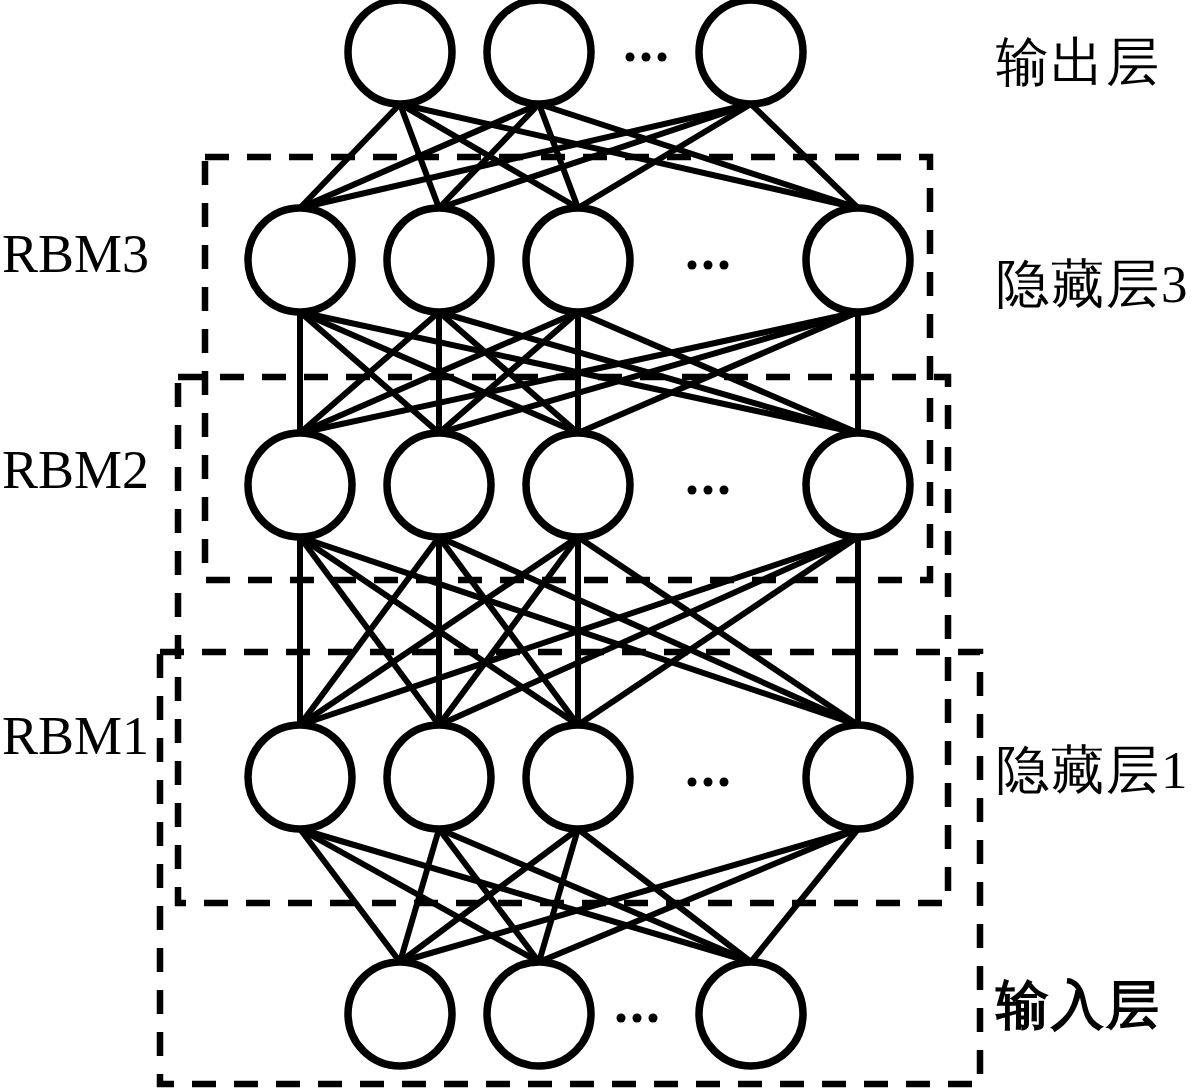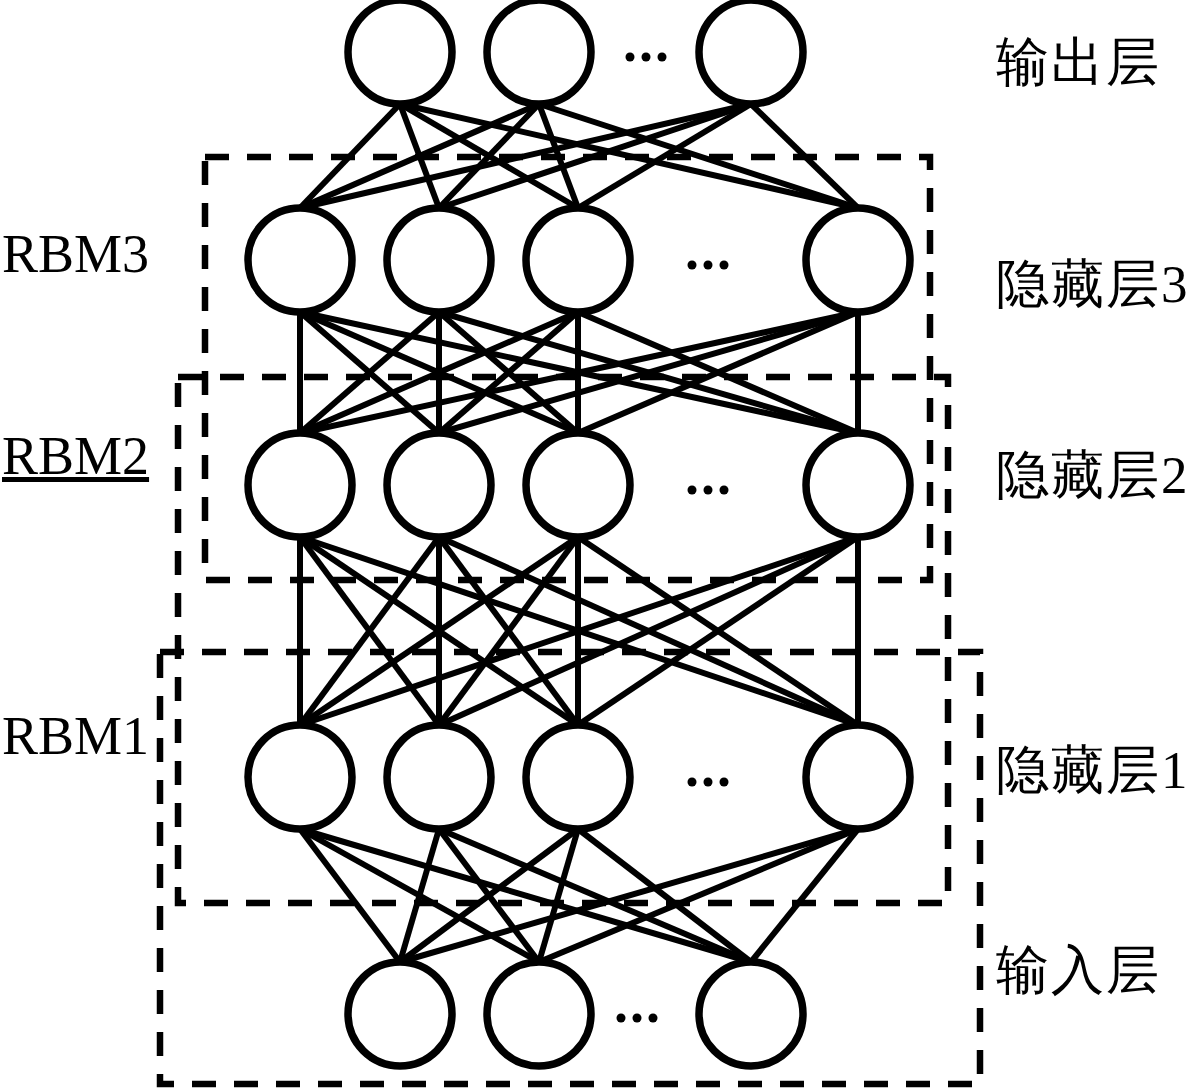--- a/index.html
+++ b/index.html
@@ -16,27 +16,27 @@
     position:absolute;
     color:#000;
     white-space:nowrap;
     line-height:1;
     user-select:none;
     text-align:center;
   }
   .lbl-left{font-size:54px;left:2px;}
   .lbl-right{font-size:53px;left:996px;letter-spacing:2px;}
   #lbl-rbm3{top:227px;}
-  #lbl-rbm2{top:429px;text-decoration:underline;}
+  #lbl-rbm2{top:443px;}
   #lbl-rbm1{top:709px;}
   #lbl-output{top:36px;}
   #lbl-hidden3{top:229px;margin-top:29px;}
   #lbl-hidden2{top:449px;}
   #lbl-hidden1{top:744px;}
-  #lbl-input{top:944px;}
+  #lbl-input{top:979px;font-weight:bold;}
 </style>
 </head>
 <body>
 
 <div id="stage">
   <svg id="net-svg" width="1194" height="1090" viewBox="0 0 1194 1090">
       <rect x="205" y="157" width="725" height="423" fill="none" stroke="#000000" stroke-width="6.5" stroke-dasharray="24 18"></rect>
       <rect x="178" y="377" width="770" height="526" fill="none" stroke="#000000" stroke-width="6.5" stroke-dasharray="24 18"></rect>
       <rect x="160" y="652" width="820" height="432" fill="none" stroke="#000000" stroke-width="6.5" stroke-dasharray="24 18"></rect>
       <line x1="400" y1="104" x2="300" y2="208" stroke="#000000" stroke-width="6"></line>
@@ -129,16 +129,15 @@
       <circle cx="637" cy="1018" r="4.5" fill="#000000"></circle>
       <circle cx="653" cy="1018" r="4.5" fill="#000000"></circle>
     </svg>
 
   <div class="lbl lbl-left" id="lbl-rbm3">RBM3</div>
   <div class="lbl lbl-left" id="lbl-rbm2">RBM2</div>
   <div class="lbl lbl-left" id="lbl-rbm1">RBM1</div>
 
   <div class="lbl lbl-right" id="lbl-output">输出层</div>
   <div class="lbl lbl-right" id="lbl-hidden3">隐藏层3</div>
-  <div class="lbl lbl-right" id="lbl-hidden2">隐藏层2</div>
   <div class="lbl lbl-right" id="lbl-hidden1">隐藏层1</div>
   <div class="lbl lbl-right" id="lbl-input">输入层</div>
 </div>
 
 </body></html>

